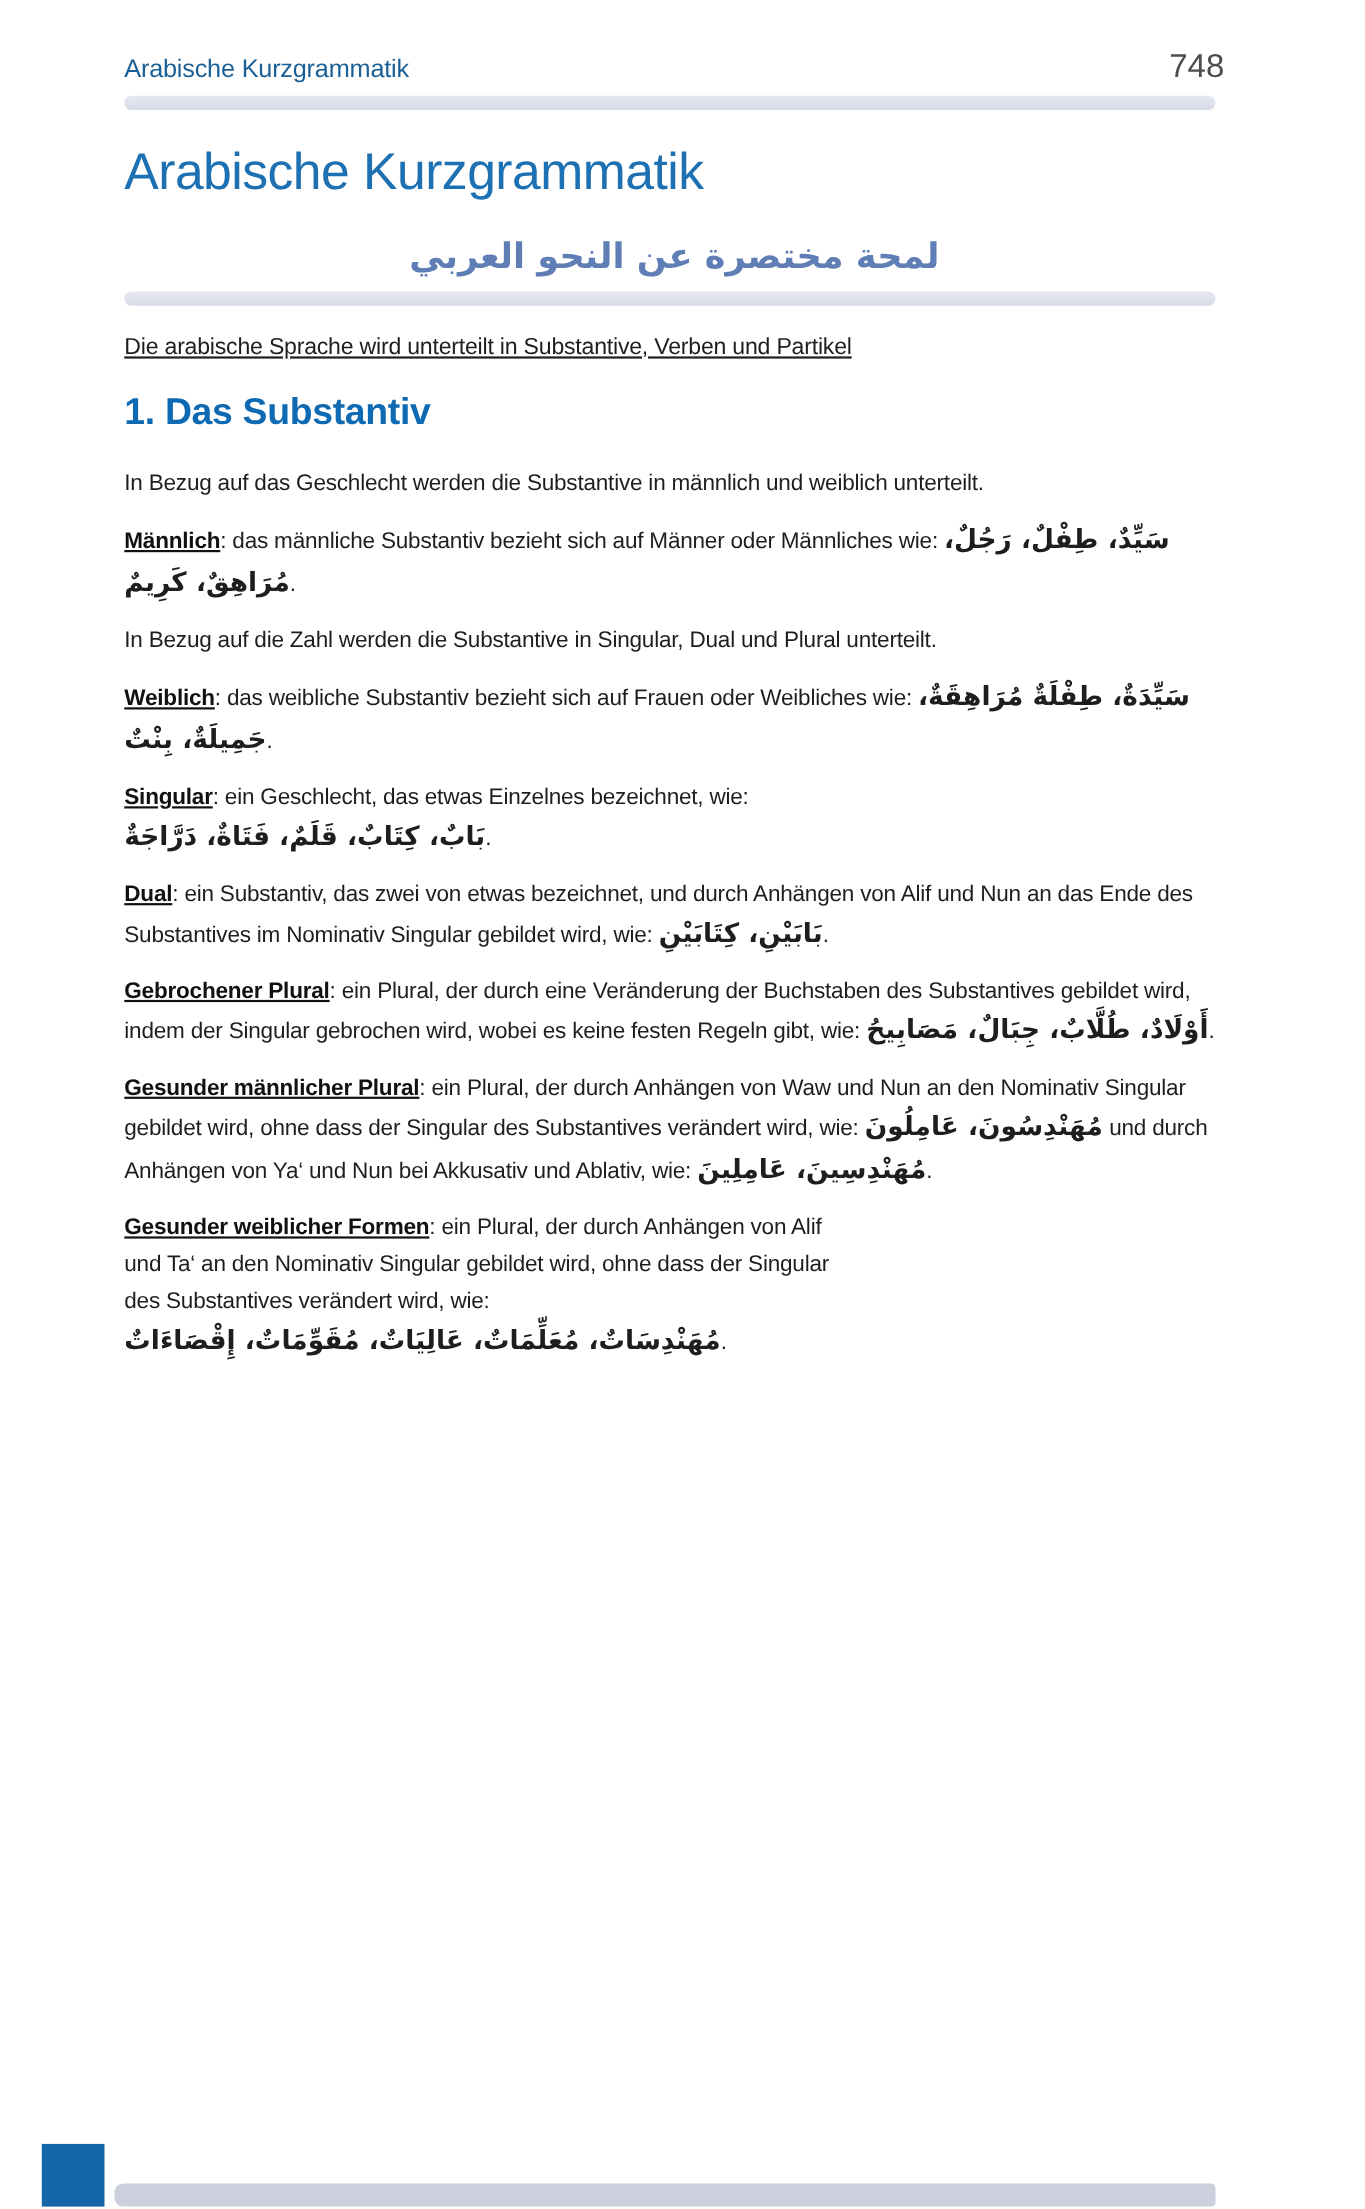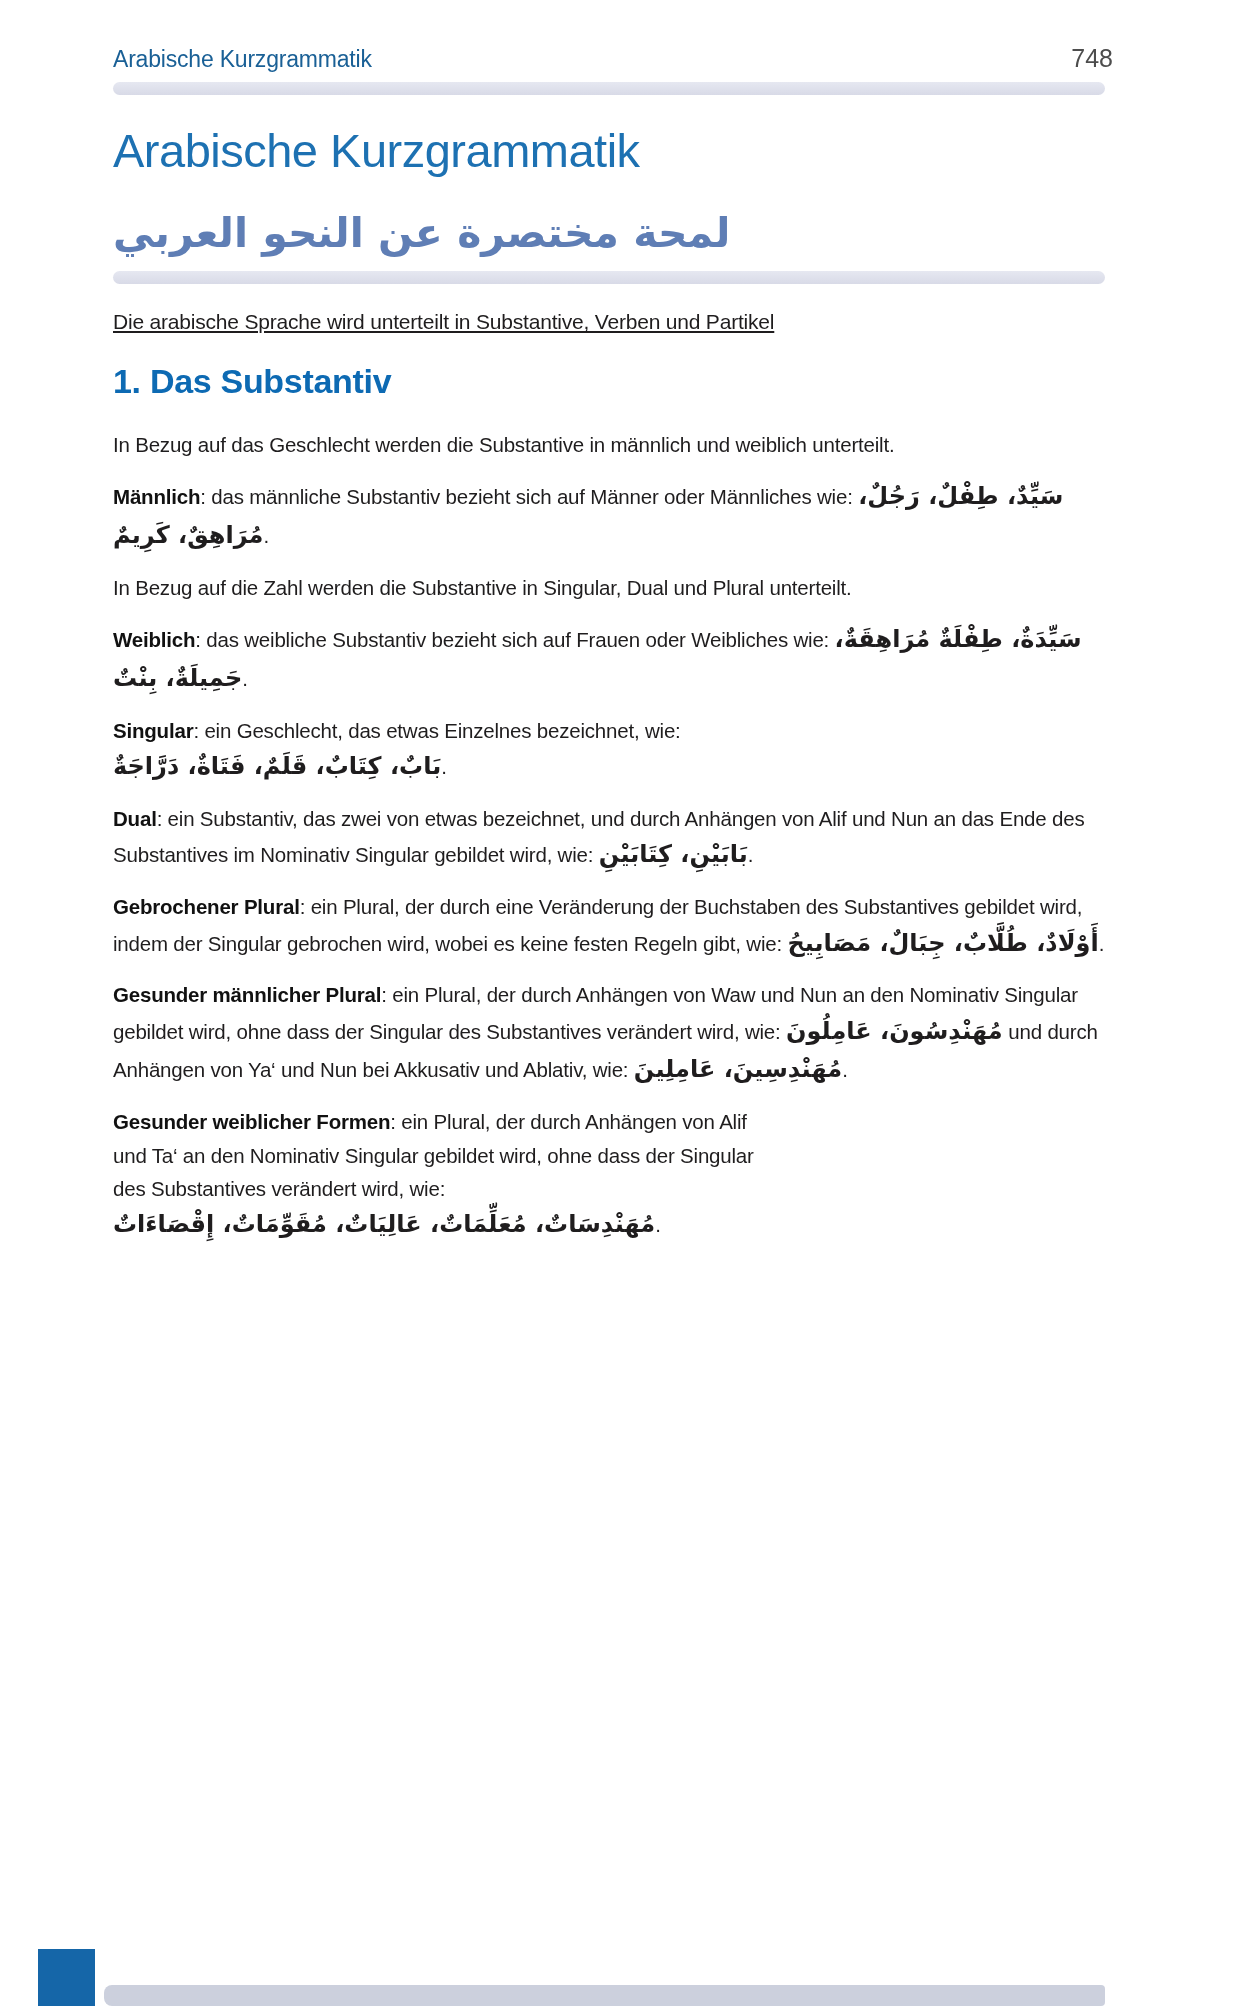--- a/index.html
+++ b/index.html
@@ -17,33 +17,33 @@
   *{box-sizing:border-box;}
   html,body{margin:0;padding:0;}
   body{
     width:1241px;height:2008px;position:relative;overflow:hidden;
     background:#ffffff;color:var(--body_ink);
     font-family:"Liberation Sans", sans-serif;
   }
   .content{position:absolute;left:113px;top:0;width:1000px;}
   .running-header{display:flex;justify-content:space-between;align-items:baseline;padding-top:44px;}
   .running-title{font-size:23px;color:var(--header_blue);letter-spacing:-0.2px;}
-  .page-num{font-size:25px;color:var(--pagenum_ink);}
+  .page-num{font-size:30px;color:var(--pagenum_ink);}
   .bar{height:13px;width:992px;border-radius:7px;margin-top:9px;
        background:linear-gradient(180deg,var(--bar_top),var(--bar_bottom));}
   .main-title{margin-top:30px;font-size:47px;font-weight:400;color:var(--title_blue);letter-spacing:-0.5px;line-height:1.1;}
-  .ar-title{margin-top:14px;font-size:41px;font-weight:bold;color:var(--arabic_blue);
-            font-family:"DejaVu Sans", sans-serif;text-align:left;line-height:1.25;}
+  .ar-title{margin-top:14px;font-size:32px;font-weight:bold;color:var(--arabic_blue);
+            font-family:"DejaVu Sans", sans-serif;text-align:center;line-height:1.25;}
   .bar-2{margin-top:12px;}
   .intro{margin-top:26px;font-size:21px;letter-spacing:-0.2px;text-decoration:underline;}
   .section-heading{font-size:34px;font-weight:bold;color:var(--section_blue);letter-spacing:-0.3px;line-height:1.1;}
   .section-body{margin-top:6px;}
   p.para{font-size:20.5px;line-height:1.62;margin:16px 0 0 0;letter-spacing:-0.2px;}
   p.para.narrow{max-width:655px;}
-  strong.lead{font-weight:bold;color:#111111;}
+  strong.lead{font-weight:bold;color:#111111;text-decoration:underline;}
   .ar{font-family:"DejaVu Sans", sans-serif;font-weight:bold;font-size:24px;unicode-bidi:isolate;}
   .footer-square{position:absolute;left:38px;bottom:2px;width:57px;height:57px;background:var(--footer_blue);}
   .footer-bar{position:absolute;left:104px;bottom:2px;width:1001px;height:21px;border-radius:8px 4px 4px 8px;background:var(--footer_gray);}
 </style>
 </head>
 <body>
 
 <div class="content">
 
   <div class="running-header">

